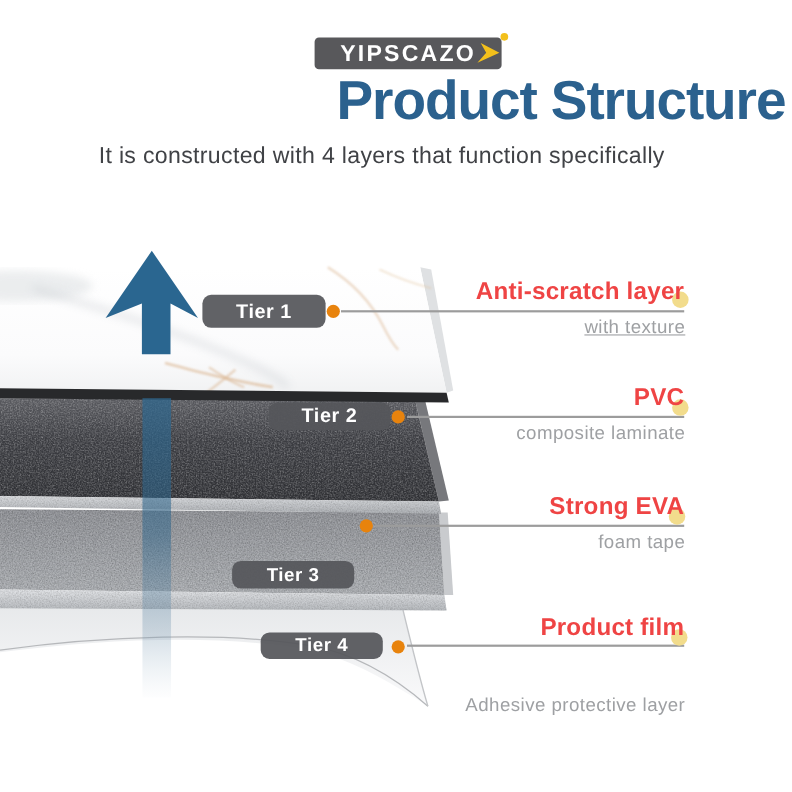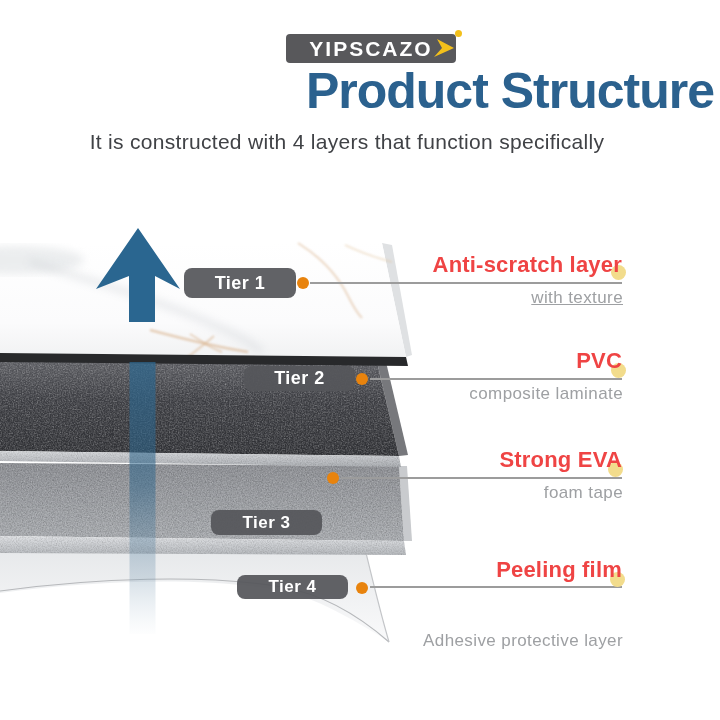--- a/index.html
+++ b/index.html
@@ -173,16 +173,16 @@
   <span class="ydot t3"></span>
   <div class="lname t3">Strong EVA</div>
   <div class="ldetail t3">foam tape</div>
 
   <div class="badge t4">
     <span>Tier 4</span>
   </div>
   <span class="odot t4"></span>
   <div class="cline t4"></div>
   <span class="ydot t4"></span>
-  <div class="lname t4">Peeling film</div>
+  <div class="lname t4">Product film</div>
   <div class="ldetail t4">Adhesive protective layer</div>
 
 </div>
 
 </body></html>

